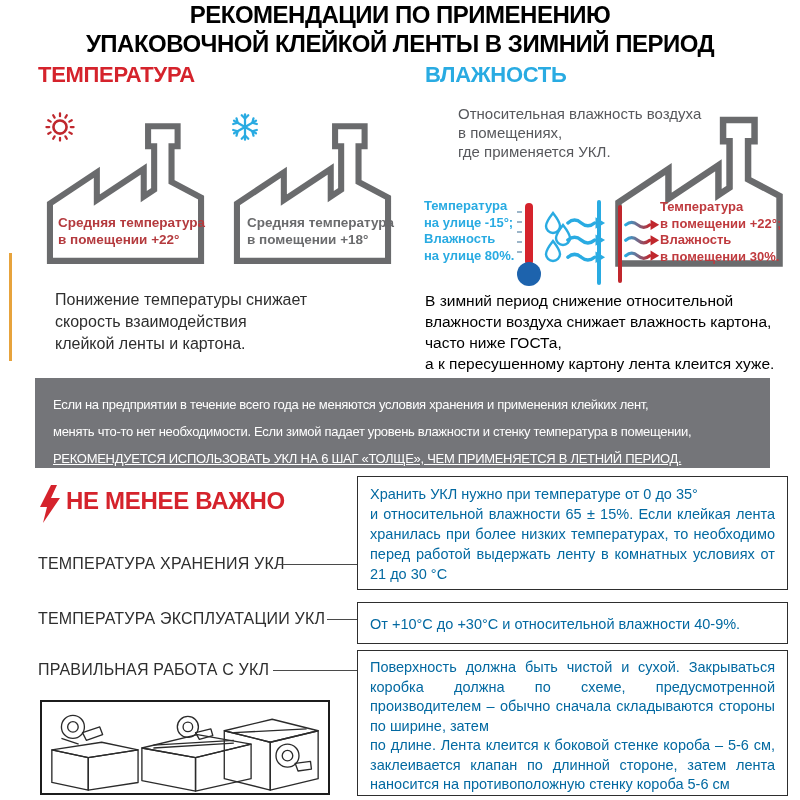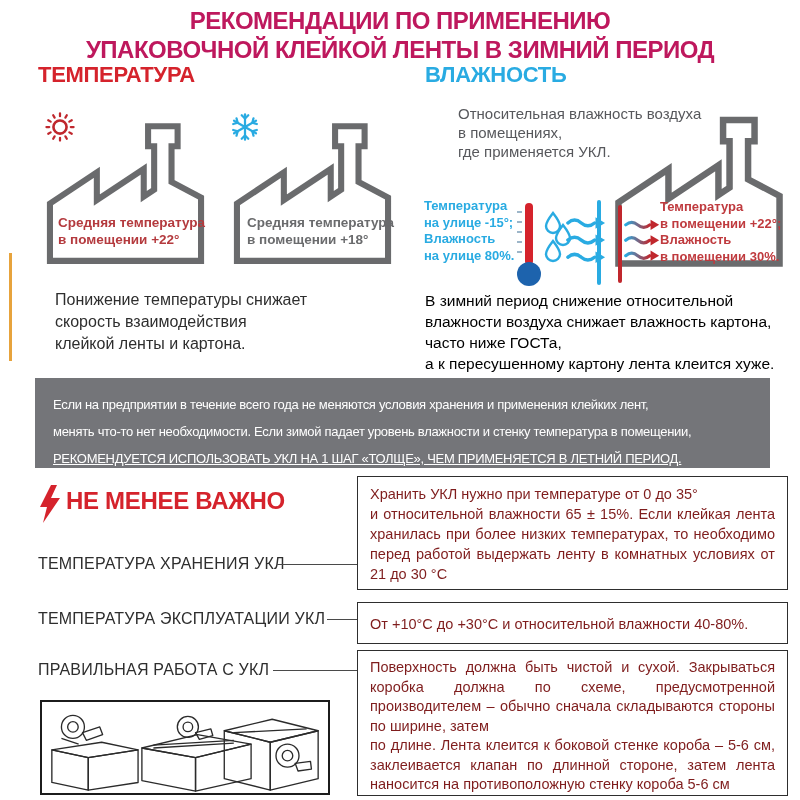--- a/index.html
+++ b/index.html
@@ -1,21 +1,21 @@
 <!DOCTYPE html>
 <html><head>
 <meta charset="utf-8">
 <style>
   html,body{margin:0;padding:0;background:#fff;}
   #poster{position:relative;width:800px;height:800px;background:#ffffff;
           font-family:"Liberation Sans",sans-serif;overflow:hidden;}
   .abs{position:absolute;}
   .pre{white-space:pre-line;}
 
-  .title{top:6px;left:0;width:800px;text-align:center;color:#be185d;
+  .title{top:0;left:0;width:800px;text-align:center;color:#000000;
          font-weight:bold;font-size:24px;line-height:29px;letter-spacing:-0.5px;}
   .sec-h{font-size:22px;font-weight:bold;letter-spacing:-0.3px;}
   #temp-h{left:38px;top:62px;color:#d5232c;}
   #hum-h{left:425px;top:62px;color:#29abe2;}
 
   .factory{width:165px;height:158px;}
   #factory-warm{left:43px;top:112px;}
   #factory-cold{left:230px;top:112px;}
   #factory-hum{left:605px;top:108px;width:188px;height:162px;}
 
@@ -49,21 +49,21 @@
   .row-label{font-size:16px;color:#2e2e2e;letter-spacing:0.2px;}
   #lbl1{left:38px;top:555px;}
   #lbl2{left:38px;top:610px;}
   #lbl3{left:38px;top:661px;}
   .conn{border-top:1.5px solid #4a4a4a;height:0;}
   #conn1{left:277px;top:564px;width:80px;}
   #conn2{left:327px;top:619px;width:30px;}
   #conn3{left:273px;top:670px;width:84px;}
 
   .info-box{width:431px;border:1.5px solid #2e2e2e;box-sizing:border-box;
-            font-size:14.5px;line-height:20px;color:#7f1d1d;
+            font-size:14.5px;line-height:20px;color:#0369a1;
             text-align:justify;padding:7px 12px;background:#fff;}
   #box1{left:357px;top:476px;height:114px;}
   #box2{left:357px;top:602px;height:42px;padding-top:11px;}
   #box3{left:357px;top:650px;height:146px;line-height:19.5px;}
 
   #illus{left:40px;top:700px;width:290px;height:95px;border:2px solid #1c1c1c;box-sizing:border-box;}
   #accent{left:9px;top:253px;width:3px;height:108px;background:#e7a33c;}
 </style>
 </head>
 <body>
@@ -205,36 +205,36 @@
 в помещении 30%.</div>
 
   <div class="abs pre" id="hum-par">В зимний период снижение относительной
 влажности воздуха снижает влажность картона,
 часто ниже ГОСТа,
 а к пересушенному картону лента клеится хуже.</div>
 
   <div class="abs" id="banner">
     <div>Если на предприятии в течение всего года не меняются условия хранения и применения клейких лент,</div>
     <div>менять что-то нет необходимости. Если зимой падает уровень влажности и стенку температура в помещении,</div>
-    <div class="u">РЕКОМЕНДУЕТСЯ ИСПОЛЬЗОВАТЬ УКЛ НА 1 ШАГ «ТОЛЩЕ», ЧЕМ ПРИМЕНЯЕТСЯ В ЛЕТНИЙ ПЕРИОД.</div>
+    <div class="u">РЕКОМЕНДУЕТСЯ ИСПОЛЬЗОВАТЬ УКЛ НА 6 ШАГ «ТОЛЩЕ», ЧЕМ ПРИМЕНЯЕТСЯ В ЛЕТНИЙ ПЕРИОД.</div>
   </div>
 
   <svg class="abs" id="bolt" width="24" height="40" viewBox="0 0 24 40">
     <polygon points="13,1 2,23 9,23 5,39 22,14 13,14 19,1" fill="#d5232c"></polygon>
   </svg>
   <div class="abs" id="imp-h">НЕ МЕНЕЕ ВАЖНО</div>
 
   <div class="abs row-label" id="lbl1">ТЕМПЕРАТУРА ХРАНЕНИЯ УКЛ</div>
   <div class="abs conn" id="conn1"></div>
   <div class="abs info-box pre" id="box1">Хранить УКЛ нужно при температуре от 0 до 35°
 и относительной влажности 65 ± 15%. Если клейкая лента хранилась при более низких температурах, то необходимо перед работой выдержать ленту в комнатных условиях от 21 до 30 °C</div>
 
   <div class="abs row-label" id="lbl2">ТЕМПЕРАТУРА ЭКСПЛУАТАЦИИ УКЛ</div>
   <div class="abs conn" id="conn2"></div>
-  <div class="abs info-box" id="box2">От +10°С до +30°С и относительной влажности 40-80%.</div>
+  <div class="abs info-box" id="box2">От +10°С до +30°С и относительной влажности 40-9%.</div>
 
   <div class="abs row-label" id="lbl3">ПРАВИЛЬНАЯ РАБОТА С УКЛ</div>
   <div class="abs conn" id="conn3"></div>
   <div class="abs info-box pre" id="box3">Поверхность должна быть чистой и сухой. Закрываться коробка должна по схеме, предусмотренной производителем – обычно сначала складываются стороны по ширине, затем
 по длине. Лента клеится к боковой стенке короба – 5-6 см, заклеивается клапан по длинной стороне, затем лента наносится на противоположную стенку короба 5-6 см
 и отрезается.</div>
 
   <svg class="abs" id="illus" viewBox="0 0 290 95">
     <g fill="none" stroke="#2b2b2b" stroke-width="1.4" stroke-linejoin="round">
       <polygon points="6,50 58,42 96,50 44,58"></polygon>

